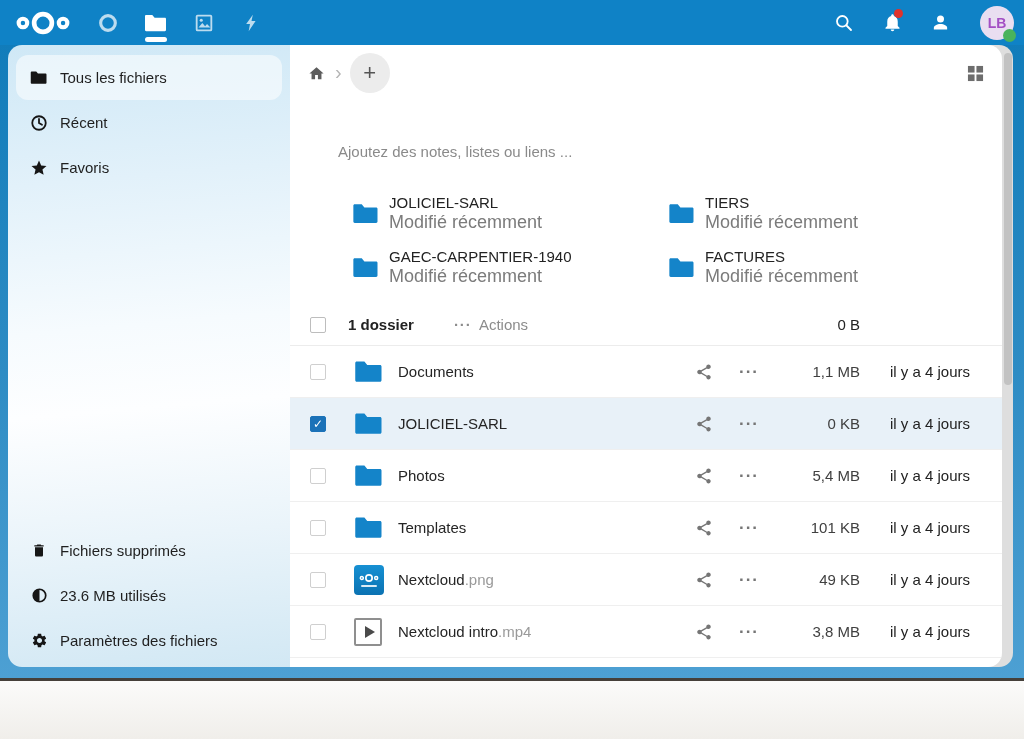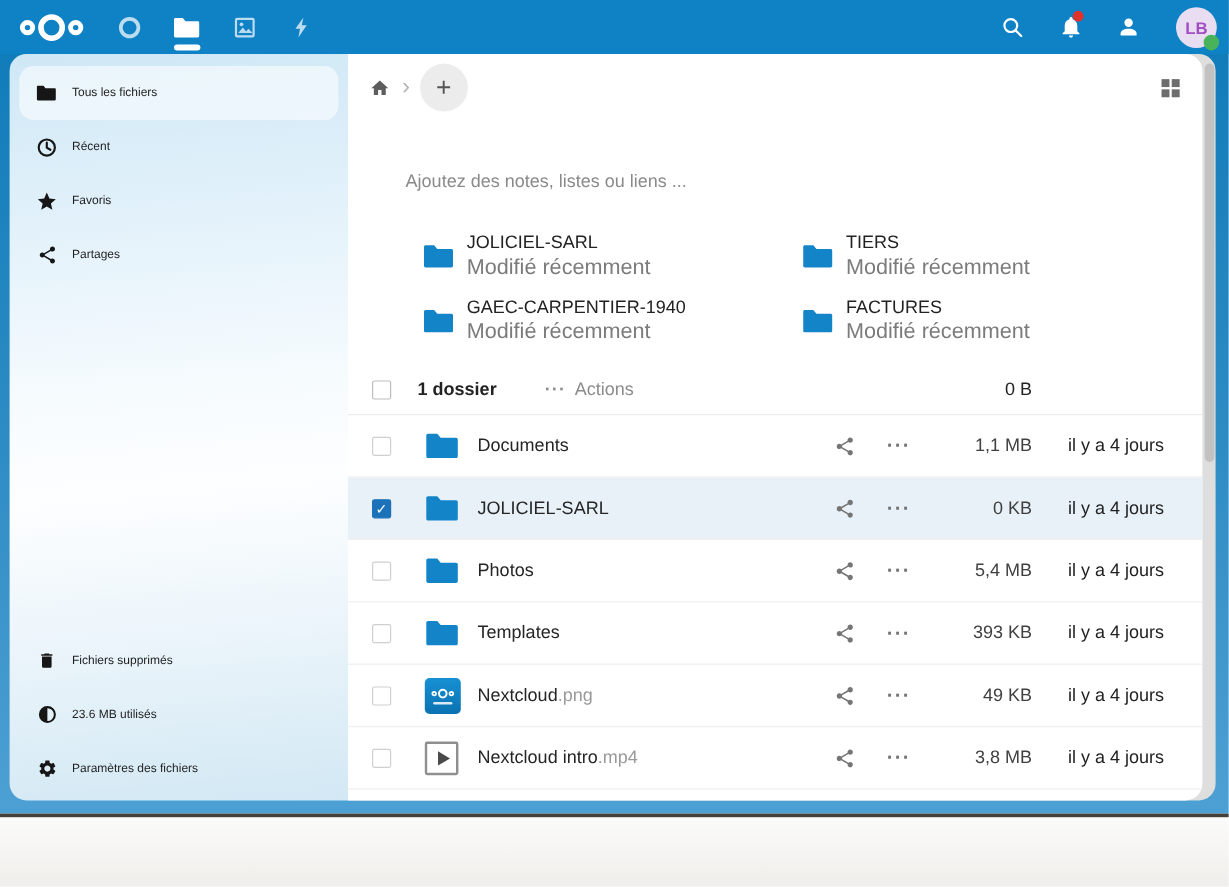--- a/index.html
+++ b/index.html
@@ -38,21 +38,21 @@
           display:flex;align-items:center;justify-content:center;margin:0 10px 0 16px;
           color:var(--avatar-text);font-weight:bold;font-size:14px;cursor:pointer}
   .status-dot{position:absolute;right:-2px;bottom:-2px;width:13px;height:13px;border-radius:50%;background:var(--status-green)}
 
   
   .sidebar{position:absolute;left:8px;top:45px;width:282px;height:622px;border-radius:14px 0 0 14px;
            background:linear-gradient(175deg,#cfe8f6 0%,#e2f1fa 22%,#f6fbfe 45%,#fdfeff 58%,#eaf4fa 78%,#d2e8f4 100%);
            overflow:hidden}
   .side-nav{padding:10px 8px 0 8px}
   .side-item{height:45px;display:flex;align-items:center;padding-left:14px;border-radius:12px;
-             color:#1f1f1f;font-size:10px;cursor:pointer}
+             color:#1f1f1f;font-size:15px;cursor:pointer}
   .side-item.active{background:rgba(255,255,255,.55)}
   .side-item .sicon{width:18px;height:18px;margin-right:12px;color:#161616;flex:none;display:flex;align-items:center;justify-content:center}
   .side-footer{position:absolute;left:8px;right:8px;bottom:4px}
 
   
   .content-wrap{position:absolute;left:290px;top:45px;width:723px;height:622px;background:#dedede;
                 border-radius:0 14px 14px 0}
   .panel{position:absolute;left:0;top:0;width:712px;height:622px;background:#fff;border-radius:0 14px 14px 0;overflow:hidden}
   .scroll-thumb{position:absolute;right:1px;top:8px;width:8px;height:332px;border-radius:4px;background:#c2c2c2;cursor:pointer}
 
@@ -199,28 +199,20 @@
         <span>Récent</span>
       </div>
       <div class="side-item">
         <span class="sicon">
             <svg width="18" height="18" viewBox="0 0 24 24" fill="currentColor">
               <path d="M12 2l2.9 6.6 7.1.7-5.4 4.8 1.6 7L12 17.5 5.8 21l1.6-7L2 9.3l7.1-.7L12 2z"></path>
             </svg>
           </span>
         <span>Favoris</span>
       </div>
-      <div class="side-item">
-        <span class="sicon">
-            <svg width="17" height="17" viewBox="0 0 24 24" fill="currentColor">
-              <path d="M18 16.08c-.76 0-1.44.3-1.96.77L8.91 12.7c.05-.23.09-.46.09-.7s-.04-.47-.09-.7l7.05-4.11c.54.5 1.25.81 2.04.81 1.66 0 3-1.34 3-3s-1.34-3-3-3-3 1.34-3 3c0 .24.04.47.09.7L8.04 9.81C7.5 9.31 6.79 9 6 9c-1.66 0-3 1.34-3 3s1.34 3 3 3c.79 0 1.5-.31 2.04-.81l7.12 4.16c-.05.21-.08.43-.08.65 0 1.61 1.31 2.92 2.92 2.92 1.61 0 2.92-1.31 2.92-2.92s-1.31-2.92-2.92-2.92z"></path>
-            </svg>
-          </span>
-        <span>Partages</span>
-      </div>
     </div>
     <div class="side-footer">
       <div class="side-item">
         <span class="sicon">
             <svg width="16" height="17" viewBox="0 0 24 24" fill="currentColor">
               <path d="M6 19c0 1.1.9 2 2 2h8c1.1 0 2-.9 2-2V7H6v12zM19 4h-3.5l-1-1h-5l-1 1H5v2h14V4z"></path>
             </svg>
           </span>
         <span>Fichiers supprimés</span>
       </div>
@@ -388,21 +380,21 @@
                 <use href="#i-folder"></use>
               </svg>
             </span>
           <span class="fname"><span>Templates</span><span class="ext"></span></span>
           <span class="col-share">
               <svg width="18" height="18" viewBox="0 0 24 24" fill="currentColor">
                 <path d="M18 16.08c-.76 0-1.44.3-1.96.77L8.91 12.7c.05-.23.09-.46.09-.7s-.04-.47-.09-.7l7.05-4.11c.54.5 1.25.81 2.04.81 1.66 0 3-1.34 3-3s-1.34-3-3-3-3 1.34-3 3c0 .24.04.47.09.7L8.04 9.81C7.5 9.31 6.79 9 6 9c-1.66 0-3 1.34-3 3s1.34 3 3 3c.79 0 1.5-.31 2.04-.81l7.12 4.16c-.05.21-.08.43-.08.65 0 1.61 1.31 2.92 2.92 2.92 1.61 0 2.92-1.31 2.92-2.92s-1.31-2.92-2.92-2.92z"></path>
               </svg>
             </span>
           <span class="col-more">···</span>
-          <span class="col-size">393 KB</span>
+          <span class="col-size">101 KB</span>
           <span class="col-date">il y a 4 jours</span>
         </div>
 
         <div class="frow">
           <span class="cb"></span>
           <span class="ficon">
             <span class="thumb-png">
                 <svg width="20" height="10" viewBox="0 0 60 30" style="color:#fff">
                   <use href="#i-nclogo"></use>
                 </svg>

